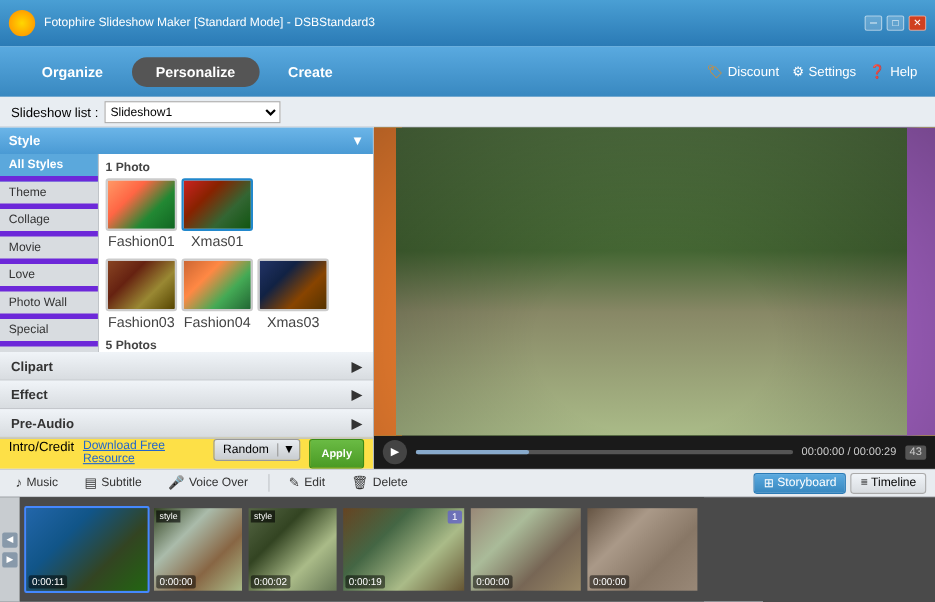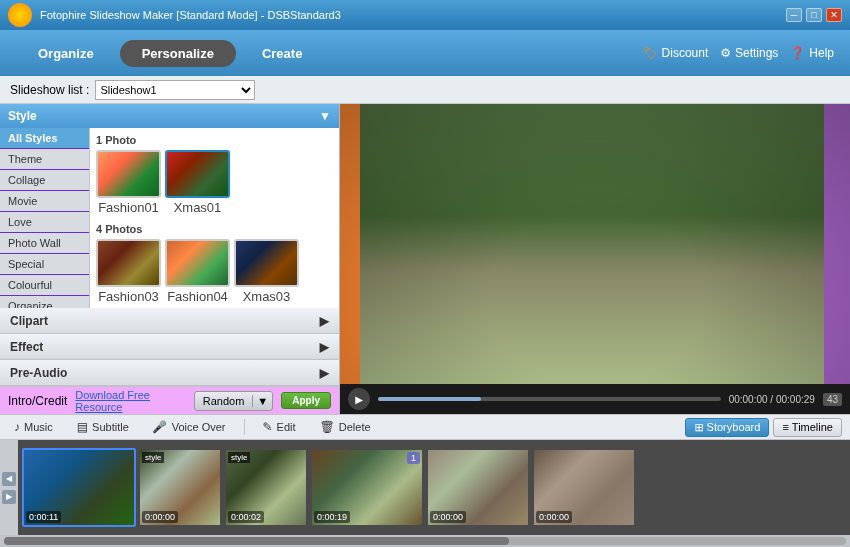--- a/index.html
+++ b/index.html
@@ -1,21 +1,21 @@
 <!DOCTYPE html>
 <html><head>
   <meta charset="utf-8">
   <style>
     * { box-sizing: border-box; margin: 0; padding: 0; }
     body { width: 850px; height: 547px; overflow: hidden; font-family: Arial, sans-serif; font-size: 12px; background: #d0d8e0; }
 
     
     #titlebar {
       background: linear-gradient(to bottom, #4a9fd4, #2a7ab5);
-      height: 30px;
+      height: 42px;
       display: flex;
       align-items: center;
       padding: 0 8px;
       color: white;
       font-size: 12px;
     }
     #titlebar .logo {
       width: 24px; height: 24px;
       background: radial-gradient(circle, #ffd700, #ff8800);
       border-radius: 50%;
@@ -125,21 +125,21 @@
       width: 90px;
       background: #d8dce0;
       overflow-y: auto;
       border-right: 1px solid #c0c4c8;
     }
     .style-item {
       padding: 4px 8px;
       cursor: pointer;
       font-size: 11px;
       color: #333;
-      border-bottom: 1px solid #6d28d9;
+      border-bottom: 5px solid #6d28d9;
     }
     .style-item.selected, .style-item:hover { background: #4a9ad4; color: white; }
     .style-item.header-item {
       background: #5ba8dc;
       color: white;
       font-weight: bold;
     }
 
     #thumbnail-area {
       flex: 1;
@@ -196,23 +196,22 @@
       font-size: 12px;
       font-weight: bold;
       border-bottom: 1px solid #c0c4c8;
       background: linear-gradient(to bottom, #f0f4f8, #d8dce0);
       color: #333;
       justify-content: space-between;
     }
 
     #bottom-bar {
       height: 28px;
-      background: #f0abfc;
-      display: flex;
-      align-items: center;
+      background: #fde047;
+      display: flex;
       padding: 0 8px;
       gap: 8px;
       border-top: 1px solid #c0c4c8;
     }
     .link-btn {
       color: #2266cc;
       cursor: pointer;
       text-decoration: underline;
       font-size: 11px;
     }
@@ -507,21 +506,20 @@
           <div class="thumb-item">
             <div class="thumb-img fashion01"></div>
             <div class="thumb-label">Fashion01</div>
           </div>
           <div class="thumb-item">
             <div class="thumb-img xmas01 selected"></div>
             <div class="thumb-label">Xmas01</div>
           </div>
         </div>
 
-        <div class="section-label">4 Photos</div>
         <div class="thumb-row">
           <div class="thumb-item">
             <div class="thumb-img fashion03"></div>
             <div class="thumb-label">Fashion03</div>
           </div>
           <div class="thumb-item">
             <div class="thumb-img fashion04"></div>
             <div class="thumb-label">Fashion04</div>
           </div>
           <div class="thumb-item">

